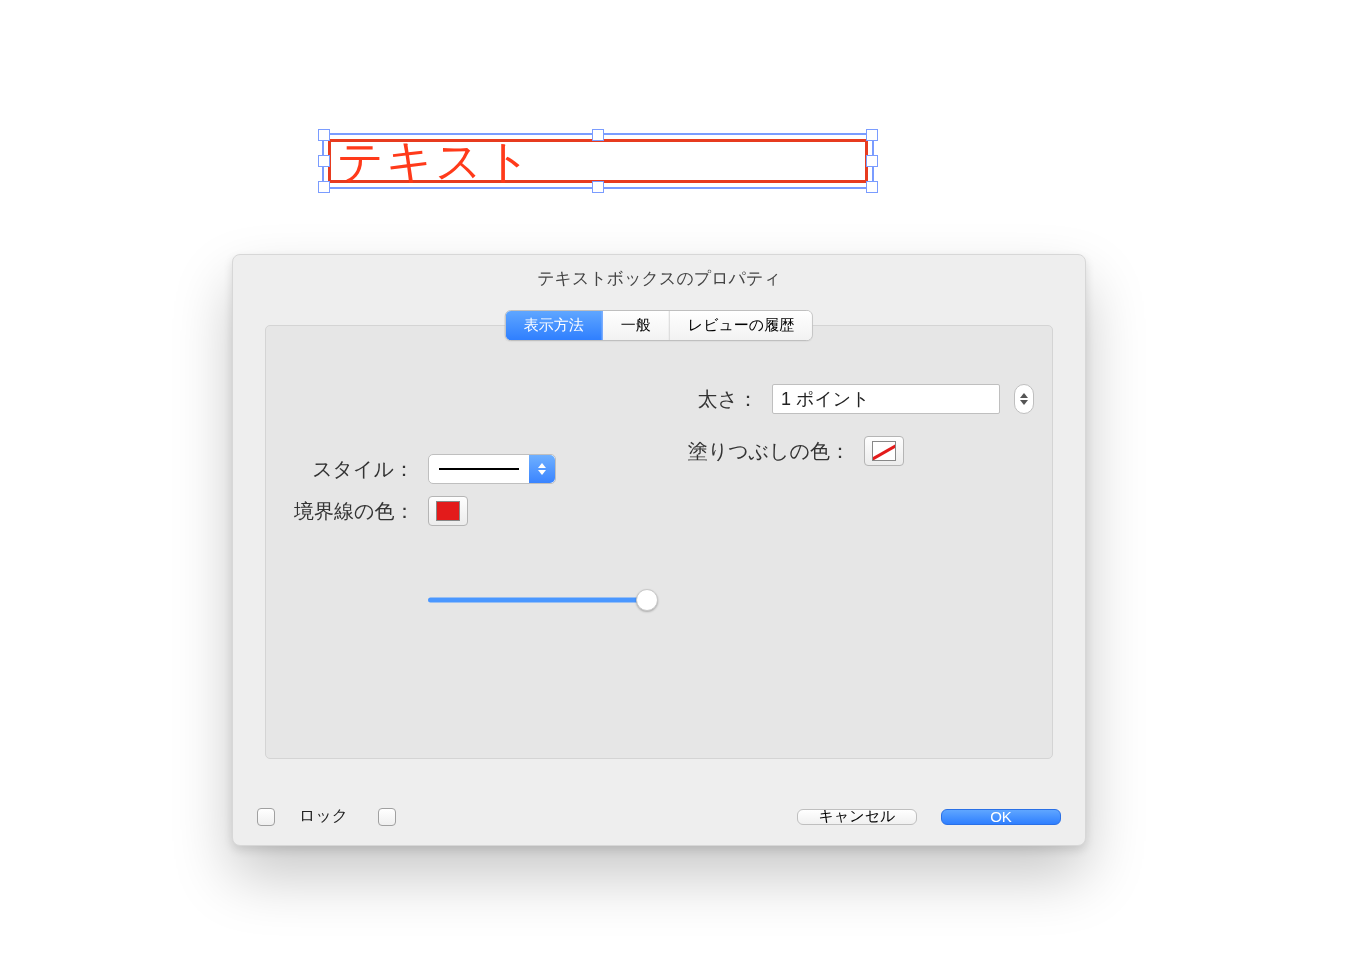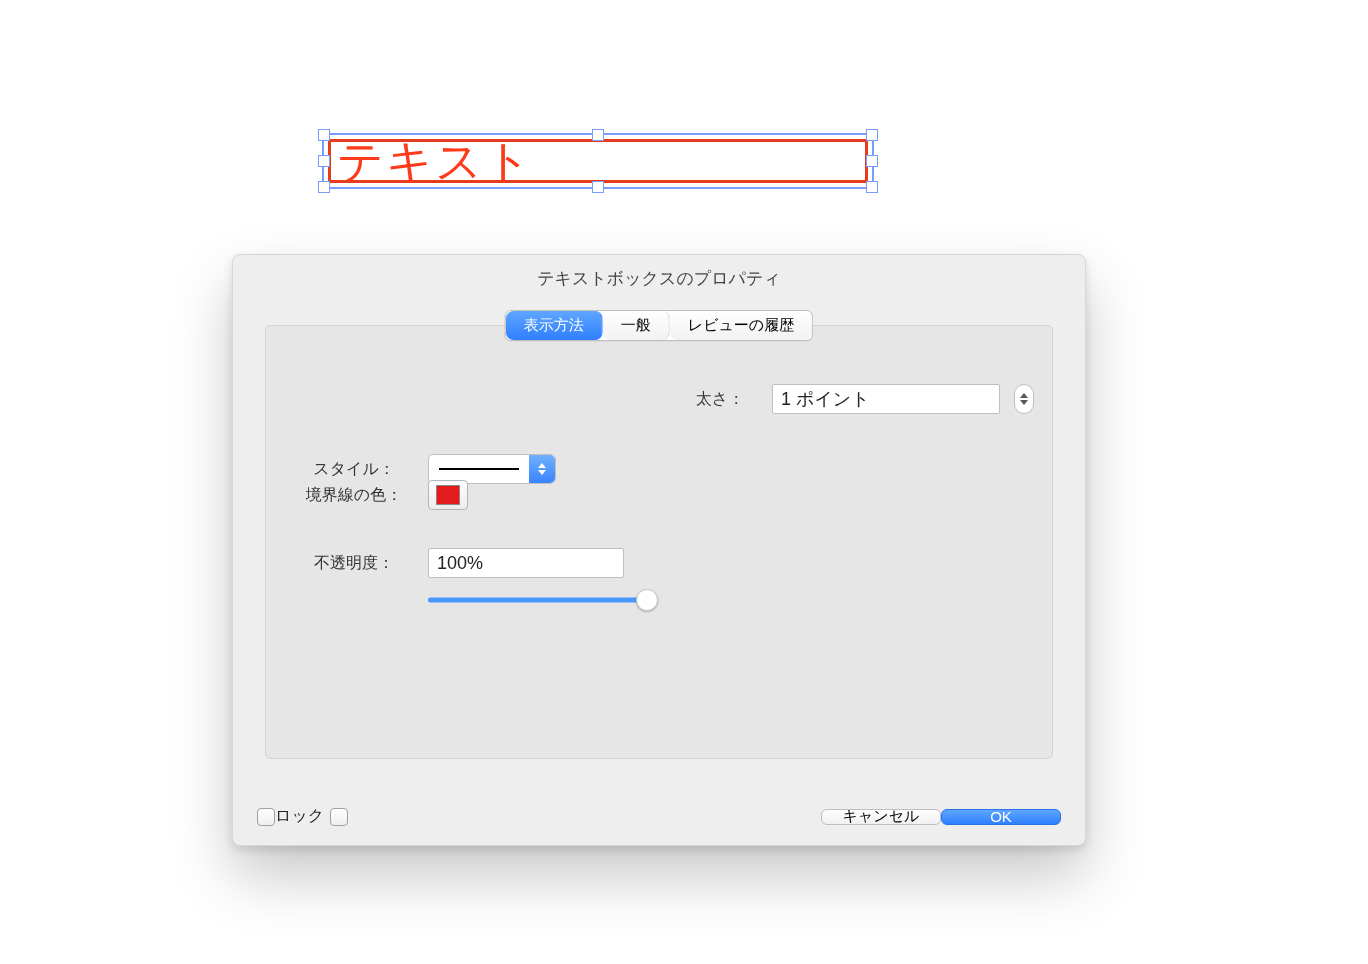--- a/index.html
+++ b/index.html
@@ -94,39 +94,38 @@
     border: 1px solid #bfbfbf;
     background: #fff;
     box-shadow: 0 1px 1px rgba(0,0,0,0.04);
   }
   .tab {
     padding: 5px 18px;
     font-size: 15px;
     border-right: 1px solid #cfcfcf;
     background: linear-gradient(#ffffff,#f2f2f2);
     cursor: default;
-    border-radius: 8px;
   }
   .tab:last-child { border-right: none; }
   .tab.active {
     background: linear-gradient(#5fa6ff,#2f7fff);
     color: #fff;
     border-right: 1px solid #2f7fff;
   }
 
   .form-row {
     position: absolute;
     display: flex;
     align-items: center;
     gap: 14px;
   }
   .flabel {
     color: #333;
-    font-size: 16px;
-    text-align: center;
+    font-size: 20px;
+    text-align: right;
     min-width: 120px;
   }
 
   
   .style-dd {
     width: 128px;
     height: 30px;
     border: 1px solid #bfbfbf;
     border-radius: 5px;
     background: #fff;
@@ -247,21 +246,21 @@
     border-radius: 50%;
     transform: translateY(-50%);
     box-shadow: 0 1px 2px rgba(0,0,0,0.25);
   }
 
   .footer {
     position: absolute;
     left: 24px; right: 24px; bottom: 18px;
     display: flex;
     align-items: center;
-    gap: 0;
+    gap: 24px;
   }
   .checkbox {
     width: 18px; height: 18px;
     border: 1px solid #a0a0a0;
     border-radius: 4px;
     background: linear-gradient(#ffffff,#efefef);
   }
   .chk-label { font-size: 16px; color: #222; margin-right: 6px; }
   .spacer { flex: 1; }
   .btn {
@@ -314,46 +313,48 @@
       <span class="flabel">スタイル：</span>
       <div class="style-dd">
         <span class="line"></span>
         <div class="caret">
           <span class="tri-up"></span>
             <span class="tri-down"></span>
         </div>
       </div>
     </div>
 
-    <div class="form-row" style="left:28px; top:154px;">
+    <div class="form-row" style="left:28px; top:170px;">
       <span class="flabel">境界線の色：</span>
       <div class="swatch-btn">
         <div class="swatch-red"></div>
       </div>
     </div>
 
-    <div class="form-row" style="left:28px; top:222px;">
-      <span class="flabel">不透明度：</span>
-      <div class="text-input opacity-input">100%</div>
-    </div>
 
     <div class="slider-wrap" style="left:162px; top:262px;">
       <div class="slider-track"></div>
       <div class="slider-knob"></div>
     </div>
 
     <div class="form-row" style="left:416px; top:58px;">
       <span class="flabel" style="min-width:76px;">太さ：</span>
       <div class="text-input thickness-input">1 ポイント</div>
       <div class="spinner">
         <span class="s-up"></span>
         <span class="s-down"></span>
       </div>
     </div>
 
+    <div class="form-row" style="left:416px; top:110px;">
+      <span class="flabel" style="min-width:168px;">塗りつぶしの色：</span>
+      <div class="swatch-btn">
+        <div class="swatch-none"></div>
+      </div>
+    </div>
   </div>
 
   <div class="footer">
     <div class="checkbox"></div>
     <span class="chk-label">ロック</span>
     <div class="checkbox"></div>
     <div class="spacer"></div>
     <div class="btn">キャンセル</div>
     <div class="btn primary">OK</div>
   </div>

